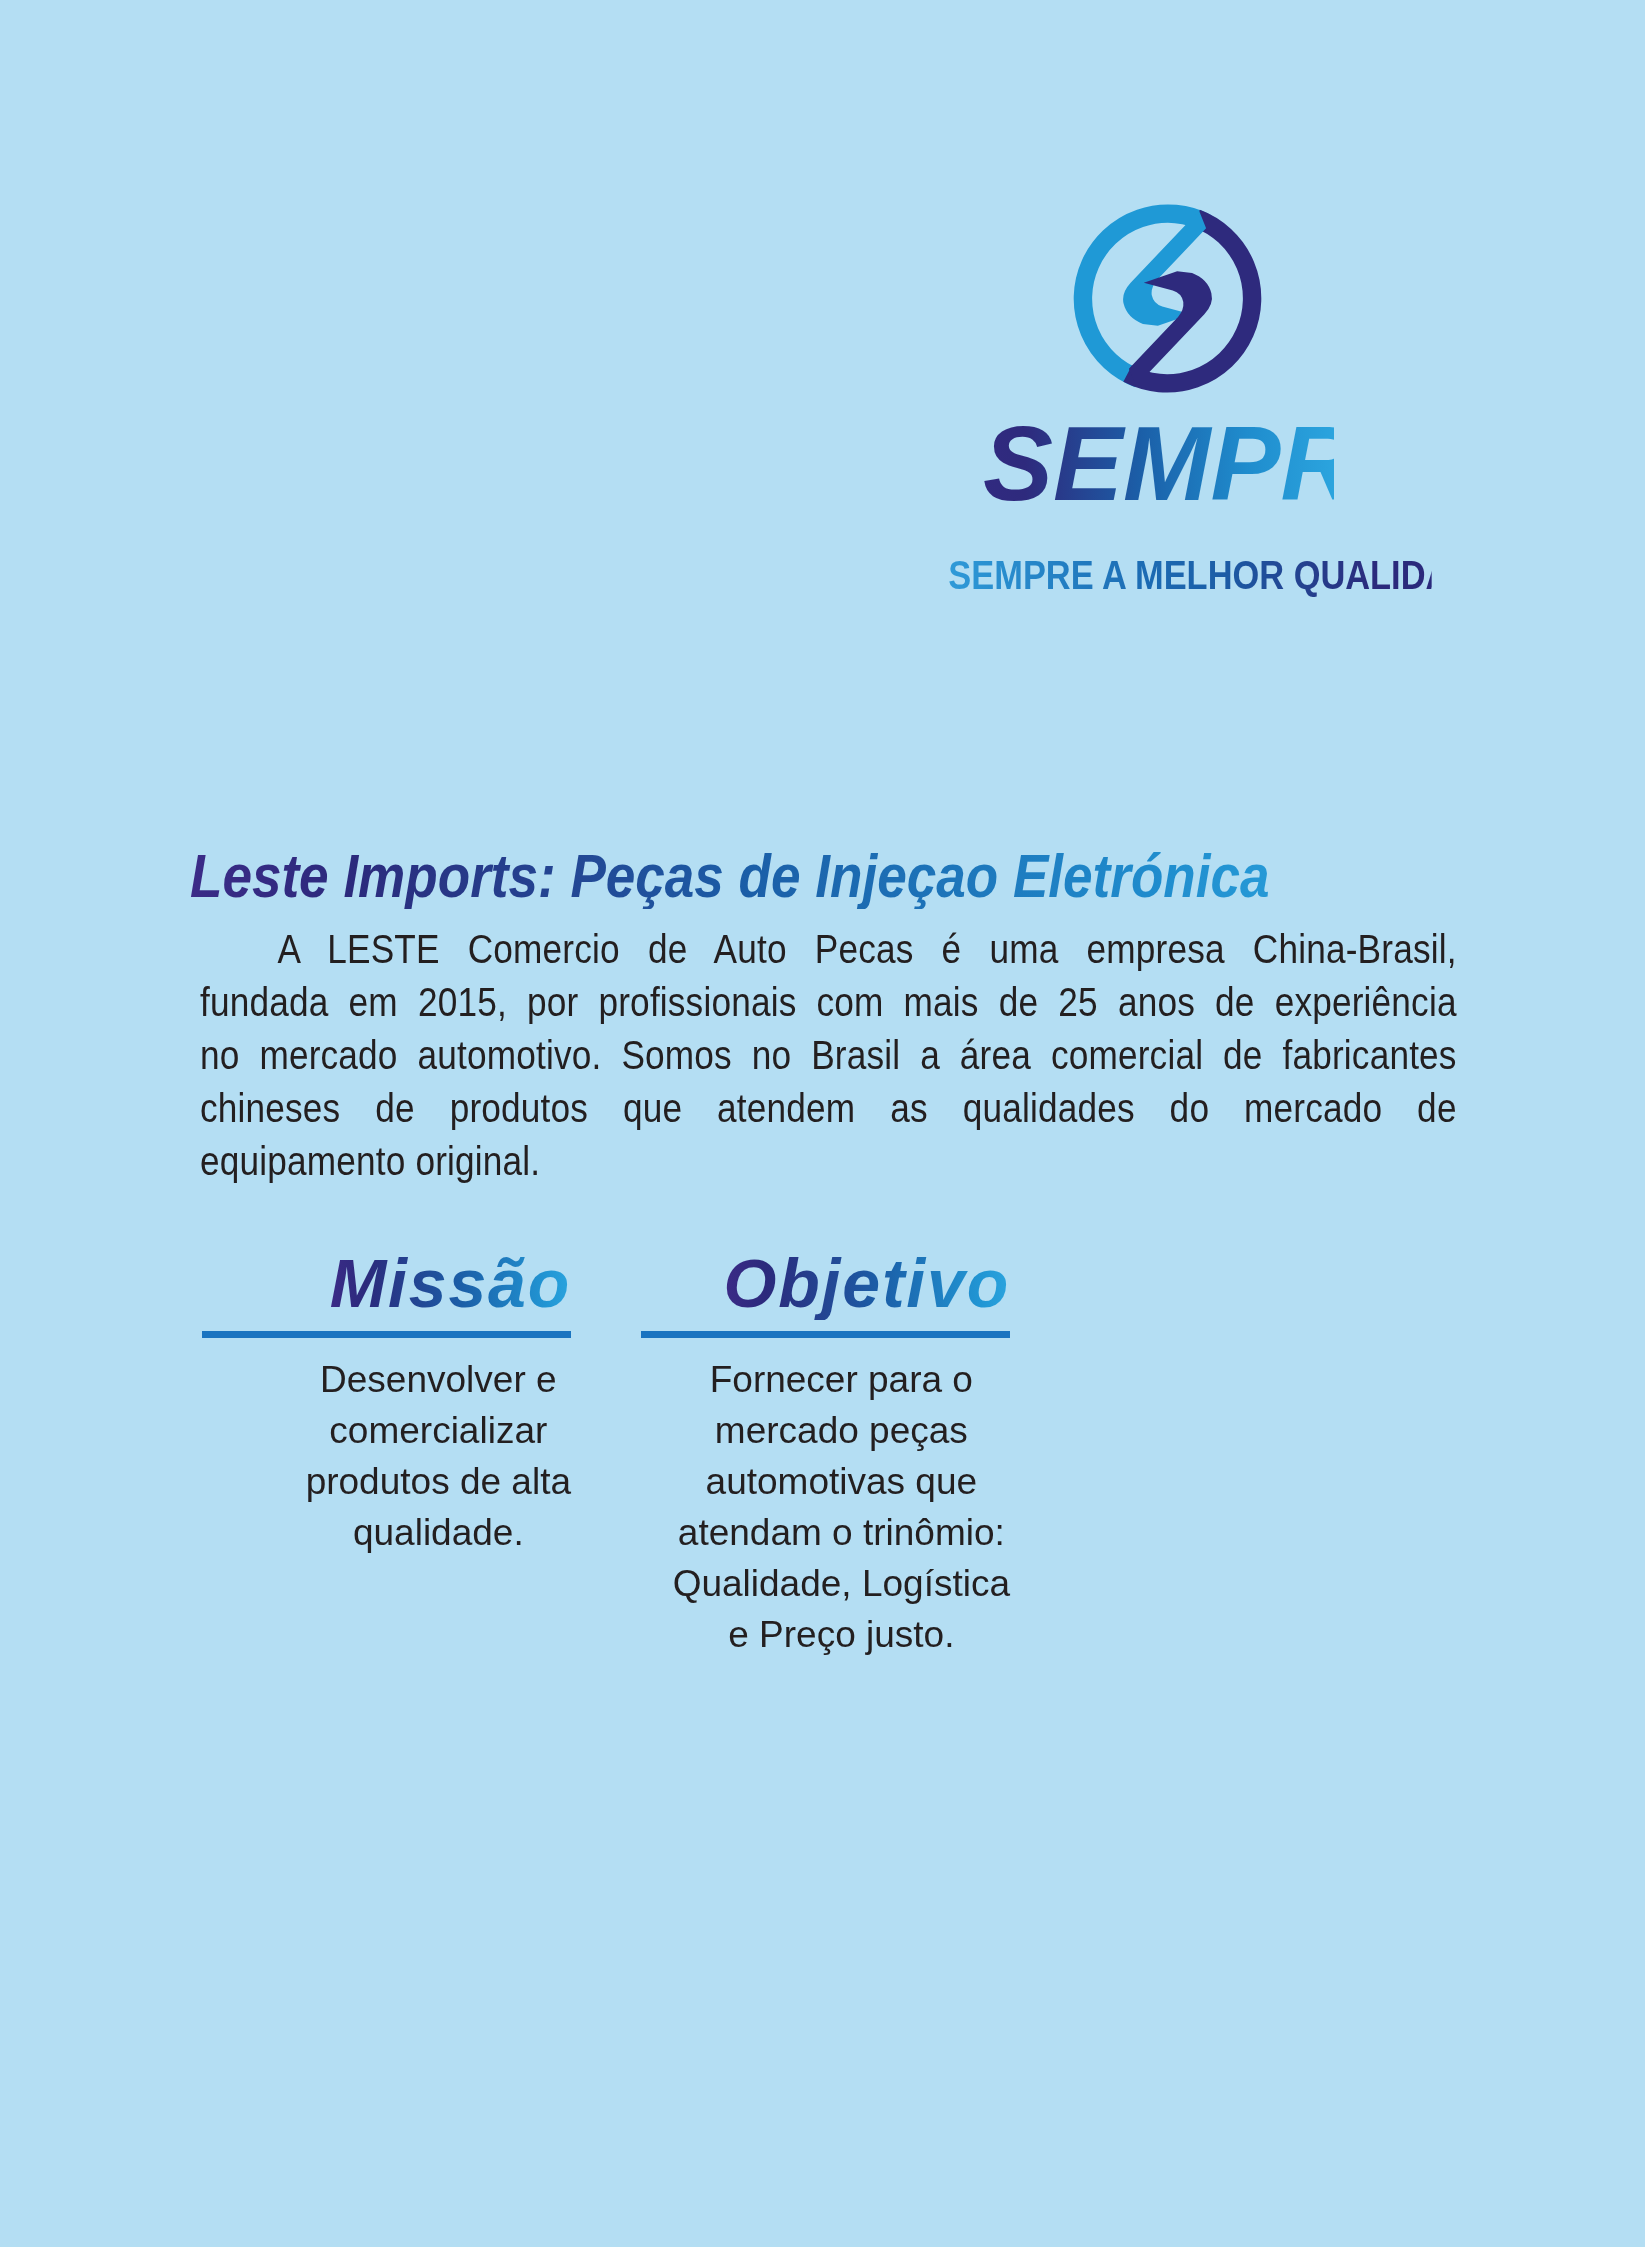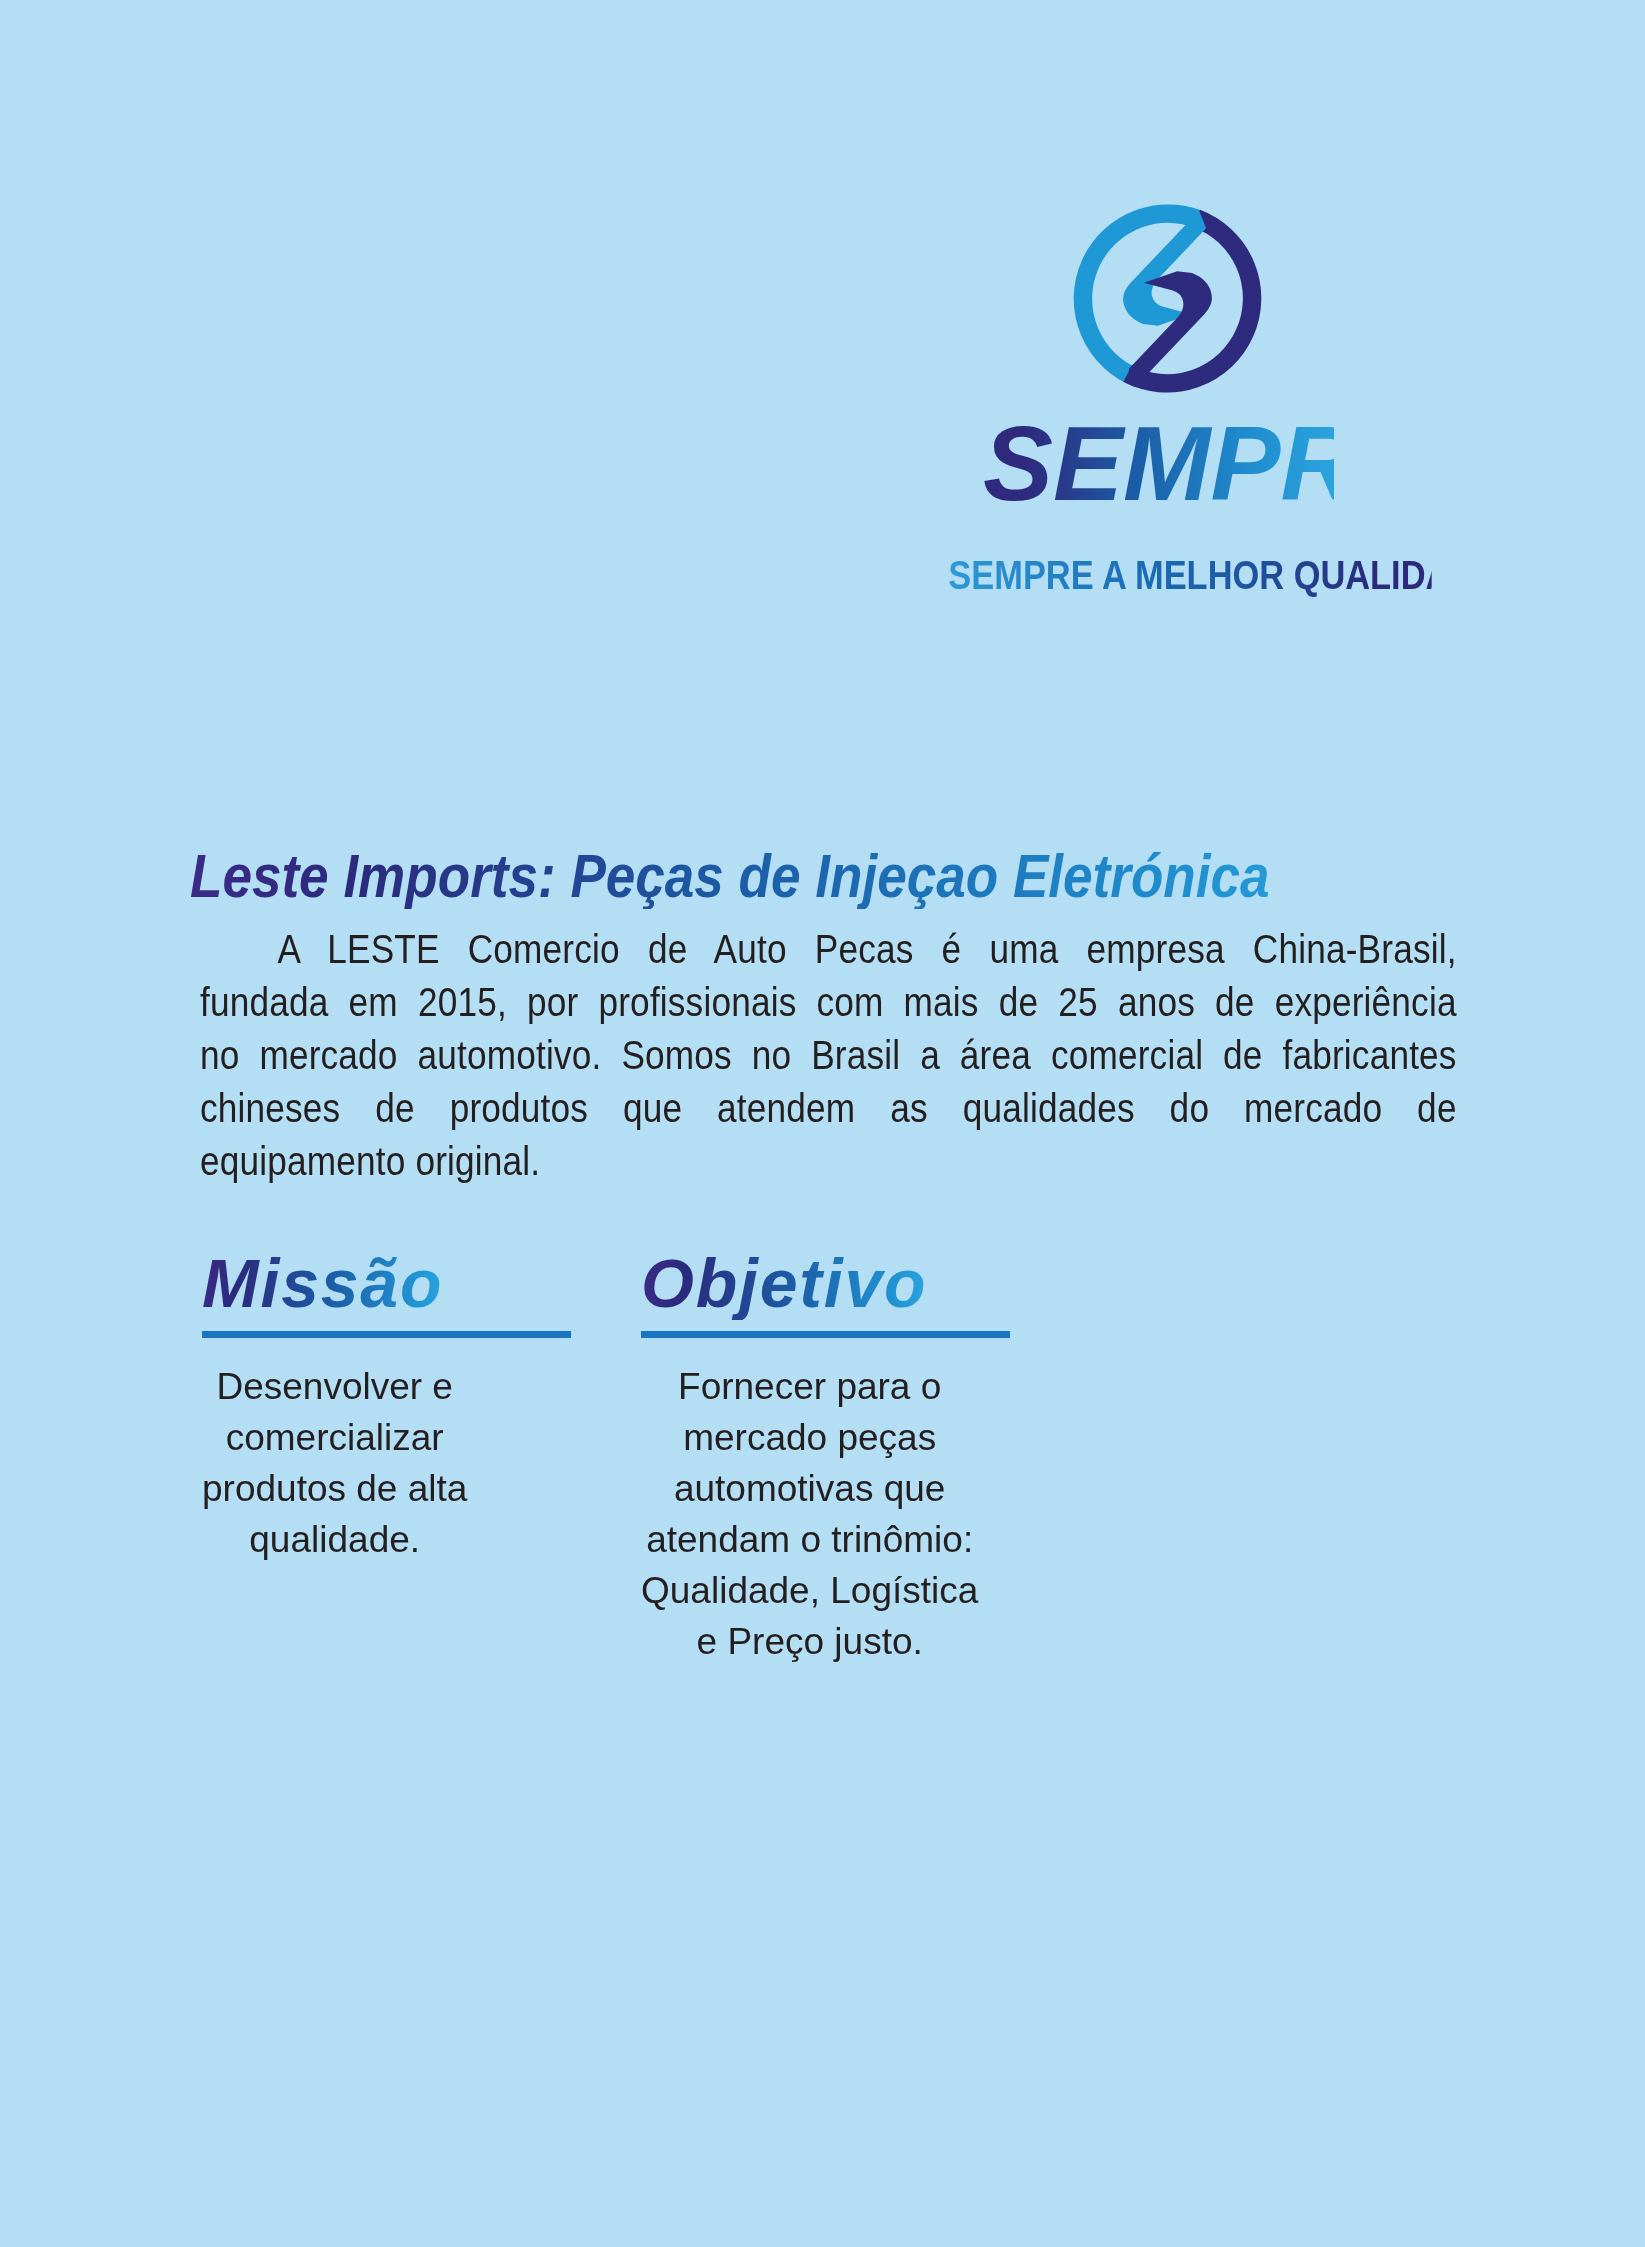--- a/index.html
+++ b/index.html
@@ -57,34 +57,34 @@
     white-space:pre-line;
     text-indent:88px;
   }
   #intro .p-last{text-align:left;}
 
   
   #columns{
     left:202px;top:1246px;width:1246px;
     display:flex;gap:70px;
   }
-  .col{width:369px;display:flex;flex-direction:column;align-items:flex-start;}
+  .col{width:369px;display:flex;flex-direction:column;align-items:flex-end;}
   .col-title{
     font-size:68px;font-weight:bold;font-style:italic;line-height:74px;
     letter-spacing:1.8px;white-space:nowrap;
     background:linear-gradient(90deg,#3b2b87 0%,#2b2a7c 15%,#1b5fa8 55%,#2196d4 90%,#2ba4de 100%);
     -webkit-background-clip:text;background-clip:text;
     -webkit-text-fill-color:transparent;color:transparent;
   }
   .col-rule{
     width:100%;height:7px;background:#1a74c0;
     margin-top:10.5px;border:none;
   }
   .col-body{
-    margin-top:23px;
+    margin-top:16px;
     font-size:37px;line-height:51px;color:#231f20;
     text-align:center;white-space:pre-line;
   }
 </style>
 </head>
 <body>
 
 <svg id="logo-mark" class="abs" viewBox="0 0 220 220" aria-hidden="true">
   <path d="M155.5 24.3 A97 97 0 1 0 76.8 201.2" fill="none" stroke="#1f99d6" stroke-width="21"></path>
   <path d="M64.5 195.7 A97 97 0 1 0 143.2 18.8" fill="none" stroke="#2e2a7d" stroke-width="21"></path>

